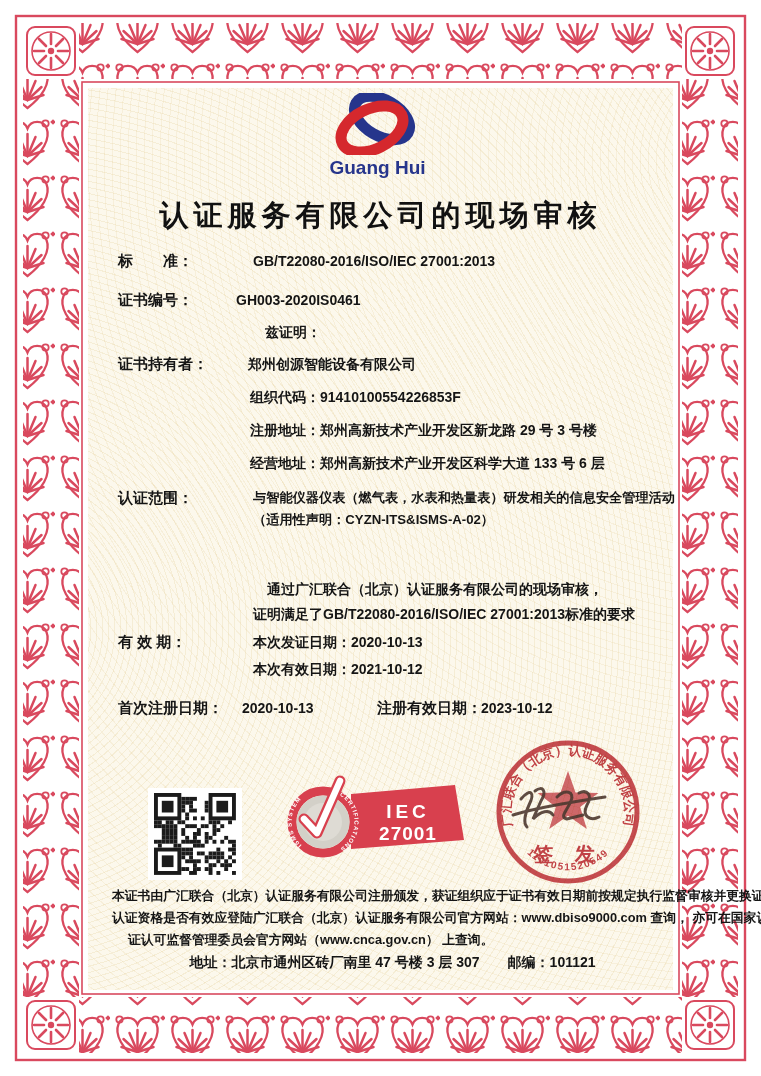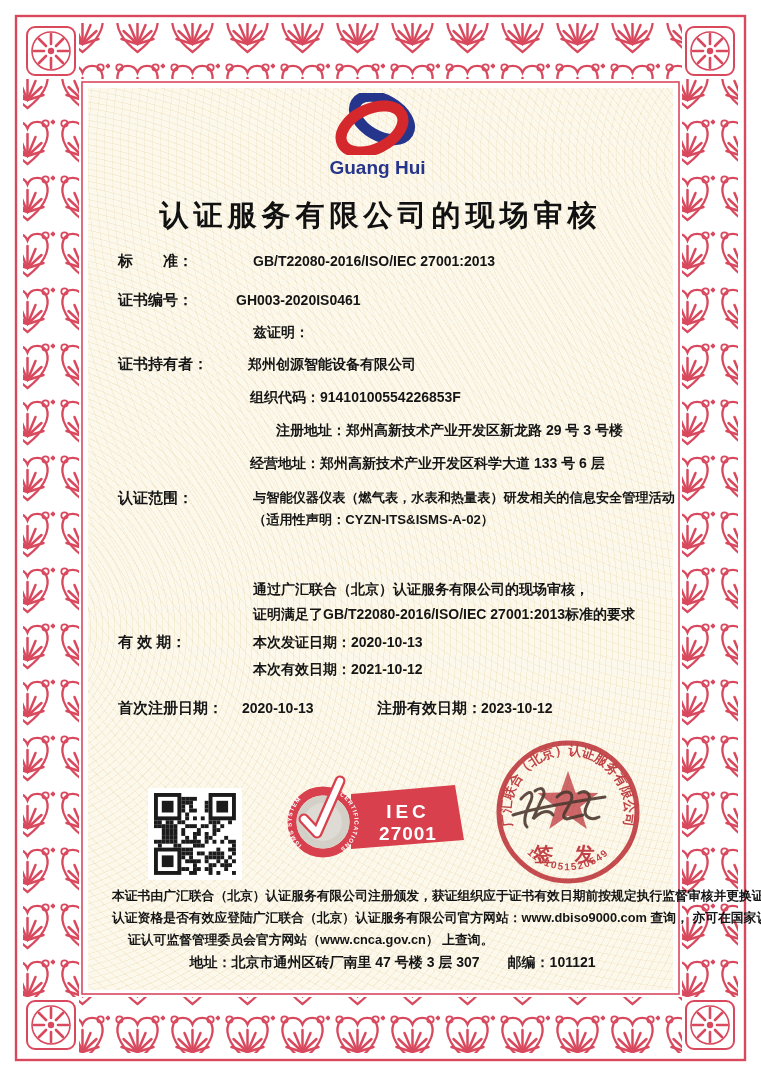--- a/index.html
+++ b/index.html
@@ -97,34 +97,34 @@
   <div class="abs brand">Guang Hui</div>
 
   <div class="abs title">认证服务有限公司的现场审核</div>
 
   <span class="abs lbl" style="left:118px;top:252px;">标　　准：</span>
   <span class="abs val" style="left:253px;top:253px;">GB/T22080-2016/ISO/IEC 27001:2013</span>
 
   <span class="abs lbl" style="left:118px;top:291px;">证书编号：</span>
   <span class="abs val" style="left:236px;top:292px;">GH003-2020IS0461</span>
 
-  <span class="abs val" style="left:253px;top:324px;">兹证明：</span>
+  <span class="abs val" style="left:253px;top:324px;padding-left:12px;">兹证明：</span>
 
   <span class="abs lbl" style="left:118px;top:355px;">证书持有者：</span>
   <span class="abs val" style="left:248px;top:356px;">郑州创源智能设备有限公司</span>
 
   <span class="abs val" style="left:250px;top:389px;">组织代码：91410100554226853F</span>
-  <span class="abs val" style="left:250px;top:422px;margin-left:26px;">注册地址：郑州高新技术产业开发区新龙路 29 号 3 号楼</span>
+  <span class="abs val" style="left:250px;top:422px;">注册地址：郑州高新技术产业开发区新龙路 29 号 3 号楼</span>
   <span class="abs val" style="left:250px;top:455px;">经营地址：郑州高新技术产业开发区科学大道 133 号 6 层</span>
 
   <span class="abs lbl" style="left:118px;top:489px;">认证范围：</span>
   <span class="abs val" style="left:253px;top:489px;font-size:13.2px;">与智能仪器仪表（燃气表，水表和热量表）研发相关的信息安全管理活动</span>
   <span class="abs val" style="left:253px;top:511px;font-size:13.2px;">（适用性声明：CYZN-ITS&amp;ISMS-A-02）</span>
 
-  <span class="abs val" style="left:253px;top:581px;">通过广汇联合（北京）认证服务有限公司的现场审核，</span>
+  <span class="abs val" style="left:267px;top:581px;">通过广汇联合（北京）认证服务有限公司的现场审核，</span>
   <span class="abs val" style="left:253px;top:606px;">证明满足了GB/T22080-2016/ISO/IEC 27001:2013标准的要求</span>
 
   <span class="abs lbl" style="left:118px;top:633px;">有 效 期：</span>
   <span class="abs val" style="left:253px;top:634px;">本次发证日期：2020-10-13</span>
   <span class="abs val" style="left:253px;top:661px;">本次有效日期：2021-10-12</span>
 
   <span class="abs lbl" style="left:118px;top:699px;">首次注册日期：</span>
   <span class="abs val" style="left:242px;top:700px;">2020-10-13</span>
   <span class="abs lbl" style="left:377px;top:699px;">注册有效日期：</span>
   <span class="abs val" style="left:481px;top:700px;">2023-10-12</span>

